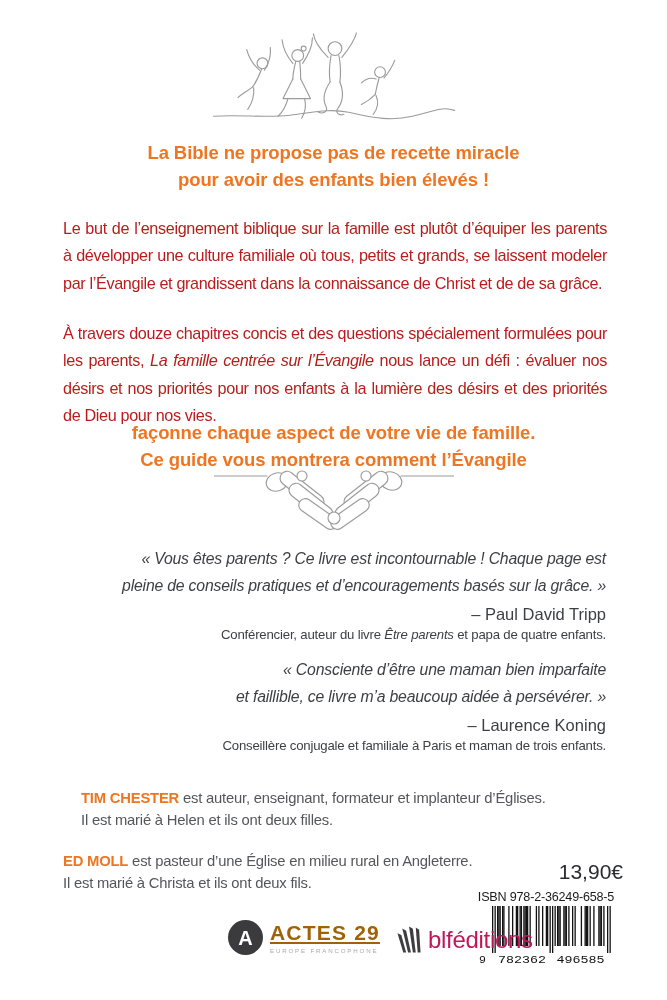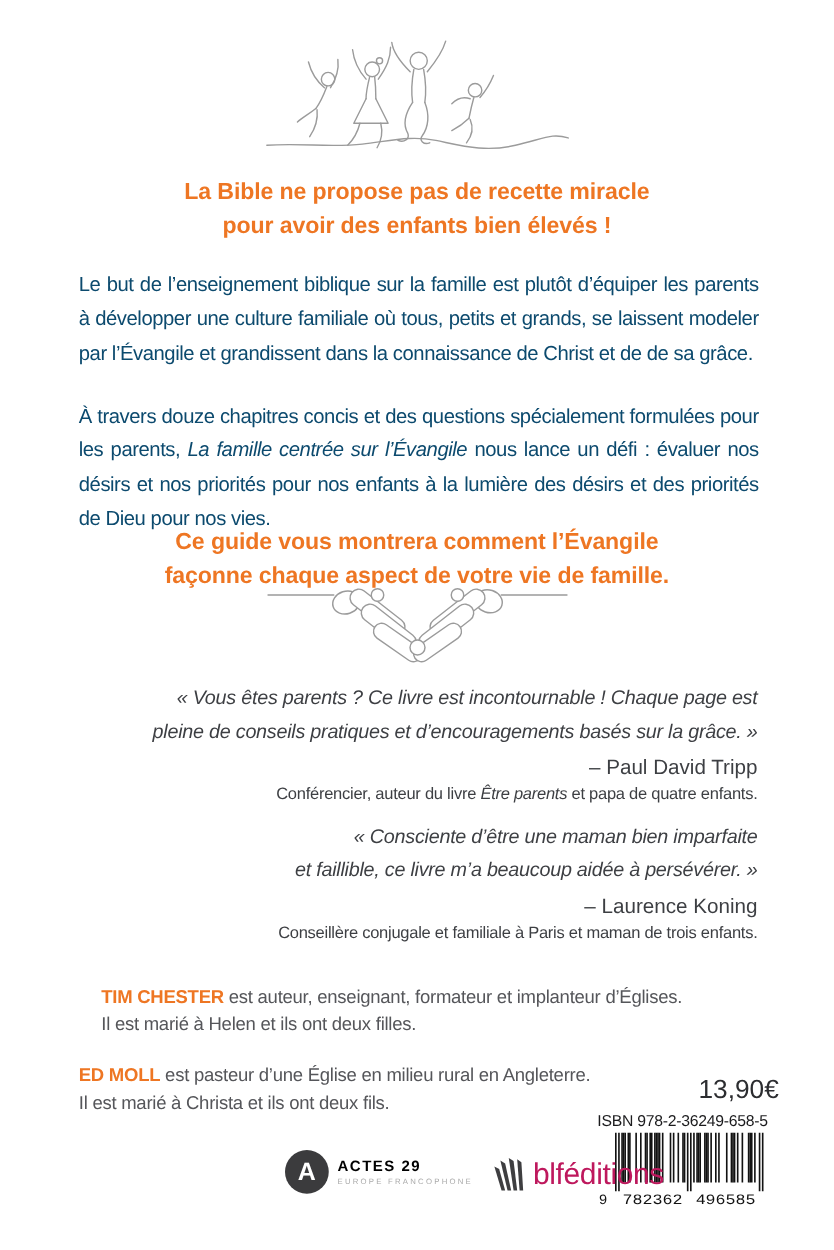--- a/index.html
+++ b/index.html
@@ -24,21 +24,21 @@
     font-size:18.5px; line-height:27px; letter-spacing:-0.1px;
   }
   .headline-top { top:139px; }
   .headline-mid { top:419px; }
   .headline span { display:block; }
 
   
   .body-par {
     left:63px; right:60px; text-align:justify;
     font-size:16.2px; line-height:27.2px; letter-spacing:-0.35px;
-    color:#0c4a6e;
+    color:#b91c1c;
   }
   .p1 { top:199px; }
   .p2 { top:304px; }
   .book-title { font-style:italic; }
 
   
   .testimonial { left:58px; right:61px; text-align:right; color:#3d3f43; }
   .testimonial-1 { top:546px; }
   .testimonial-2 { top:657px; }
   .quote-text { font-style:italic; font-size:15.8px; line-height:26.5px; letter-spacing:-0.2px; }
@@ -62,21 +62,21 @@
 
   
   .publishers { top:920px; left:228px; display:flex; align-items:center; gap:17px; }
   .actes { display:flex; align-items:center; gap:7px; }
   .actes-circle {
     width:35px; height:35px; border-radius:50%; background:#3b3b3d; color:#ffffff;
     display:flex; align-items:center; justify-content:center;
     font-weight:bold; font-size:20px; line-height:1;
   }
   .actes-text { display:flex; flex-direction:column; }
-  .actes-name { font-size:12px; font-weight:bold; color:#000000; letter-spacing:1.2px; }
+  .actes-name { font-size:21px; font-weight:bold; color:#a16207; letter-spacing:1.2px;text-decoration:underline; }
   .actes-tagline { font-size:6.2px; color:#aaaaaa; letter-spacing:1.8px; margin-top:2px; }
   .blf { display:flex; align-items:flex-end; gap:6px; }
   .blf-name { font-size:24px; color:#be185d; letter-spacing:-0.3px; line-height:1; padding-bottom:2px; }
 </style>
 </head>
 <body>
 
 <div class="page">
 
   <svg class="abs centered-x family-art" width="250" height="98" viewBox="0 0 250 100">
@@ -120,22 +120,22 @@
   <div class="abs headline headline-top">
     <span>La Bible ne propose pas de recette miracle</span>
     <span>pour avoir des enfants bien élevés !</span>
   </div>
 
   <p class="abs body-par p1">Le but de l’enseignement biblique sur la famille est plutôt d’équiper les parents à développer une culture familiale où tous, petits et grands, se laissent modeler par l’Évangile et grandissent dans la connaissance de Christ et de de sa grâce.</p>
 
   <p class="abs body-par p2"><span>À travers douze chapitres concis et des questions spécialement formulées pour les parents, </span><span class="book-title">La famille centrée sur l’Évangile</span><span> nous lance un défi : évaluer nos désirs et nos priorités pour nos enfants à la lumière des désirs et des priorités de Dieu pour nos vies.</span></p>
 
   <div class="abs headline headline-mid">
+    <span>façonne chaque aspect de votre vie de famille.</span>
     <span>Ce guide vous montrera comment l’Évangile</span>
-    <span>façonne chaque aspect de votre vie de famille.</span>
   </div>
 
   <svg class="abs centered-x hands-art" width="240" height="70" viewBox="0 0 240 70">
     <path class="line-art" d="M0,15 H53"></path>
     <path class="line-art" d="M187,15 H240"></path>
     <g class="line-art-fill">
 
       <ellipse cx="63" cy="21" rx="11" ry="9" transform="rotate(-18 63 21)"></ellipse>
       <rect x="-26" y="-7" width="52" height="14" rx="7" transform="translate(88,29) rotate(38 0 0)"></rect>
       <rect x="-26" y="-7" width="52" height="14" rx="7" transform="translate(97,41) rotate(38 0 0)"></rect>

